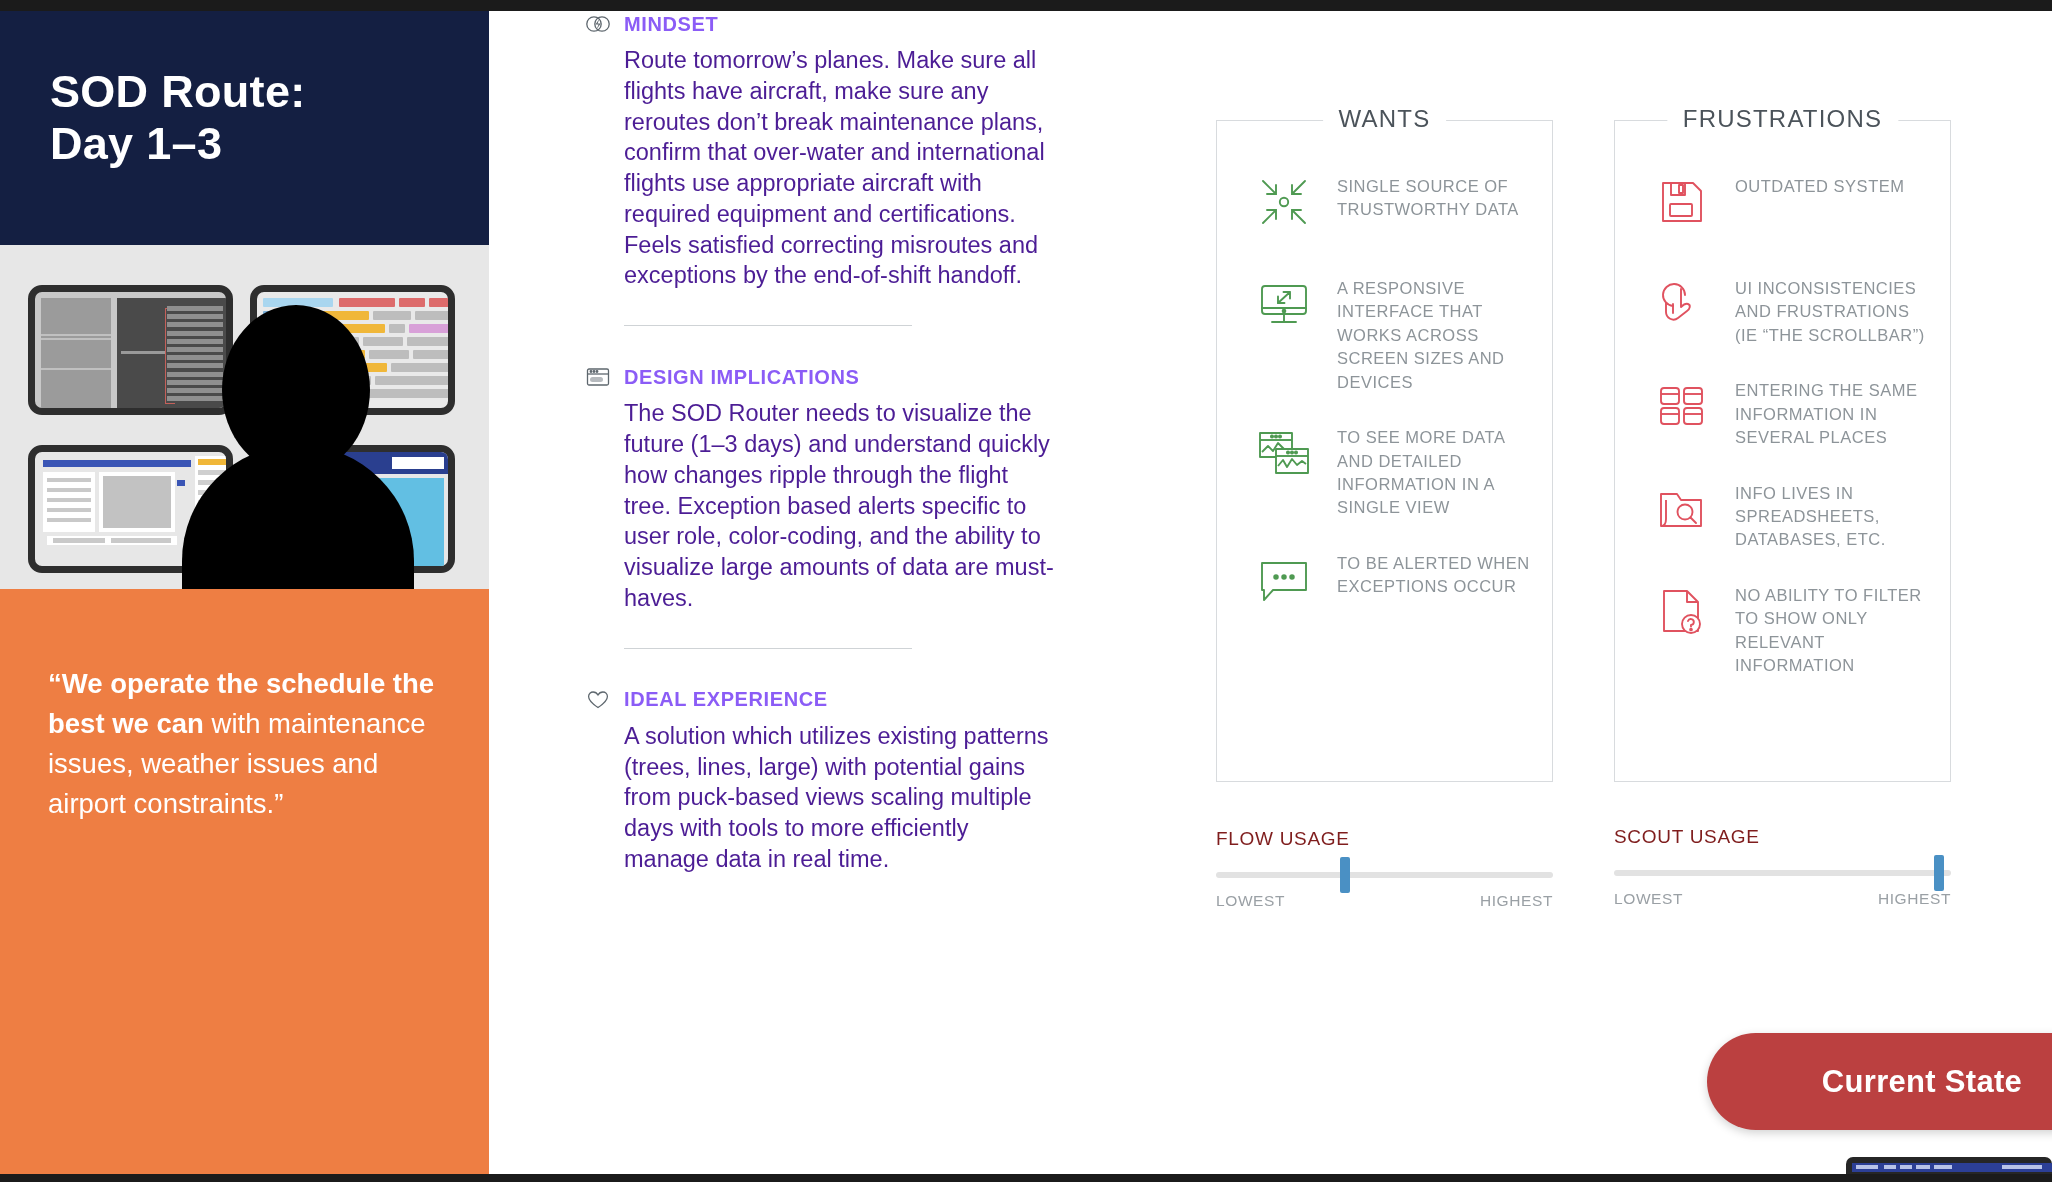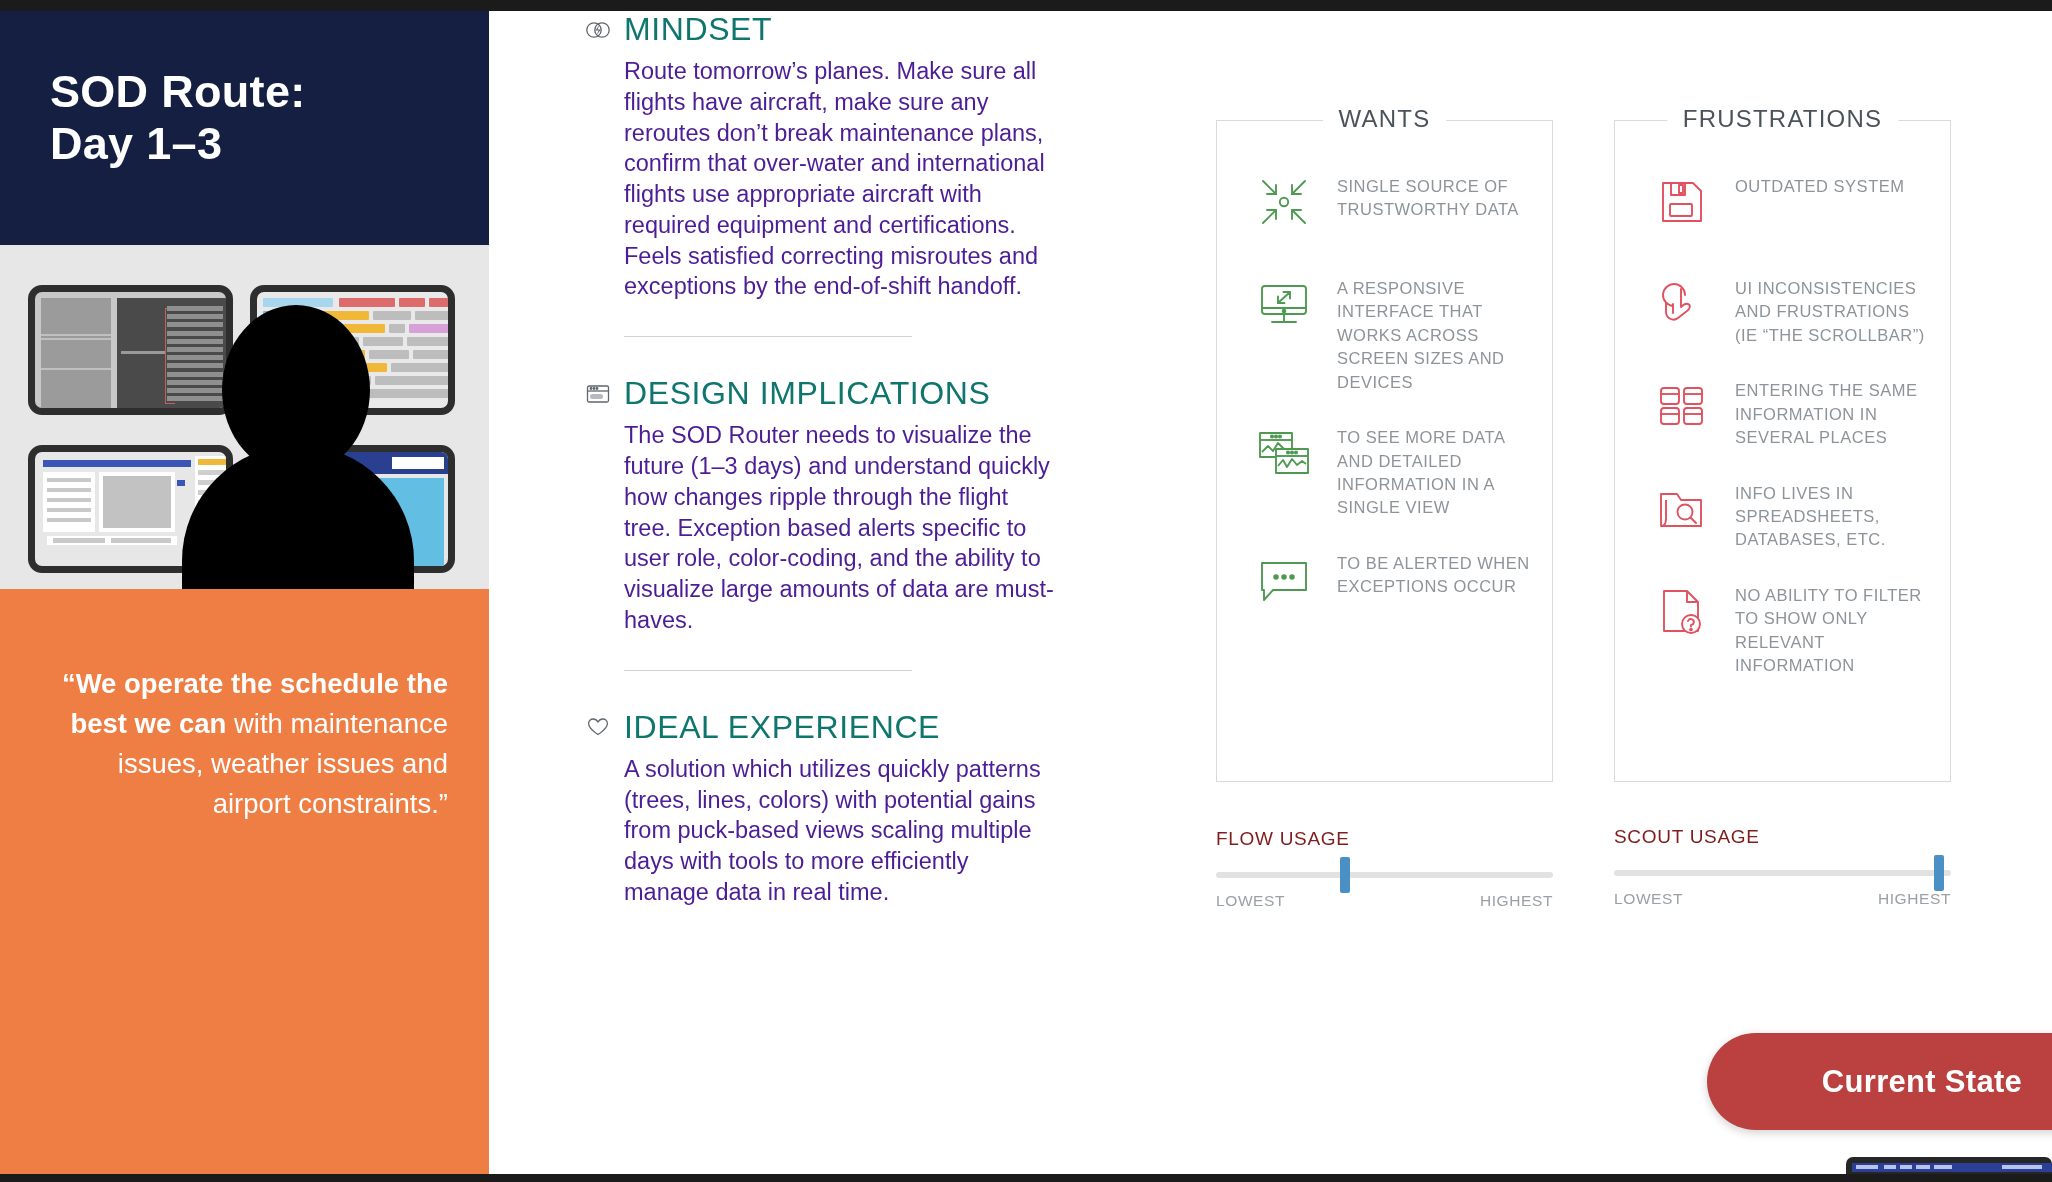--- a/index.html
+++ b/index.html
@@ -56,33 +56,33 @@
   .m4map { position:absolute; left:6px; top:26px; width:181px; height:90px; background:#62bfe3; }
   .m4plane { position:absolute; left:112px; top:36px; color:#fff; font-size:22px; line-height:1; }
   .m4path { position:absolute; left:32px; top:64px; width:86px; height:2px; background:#fff; transform:rotate(-14deg); transform-origin:left center; }
   .m4sun  { position:absolute; left:-34px; top:52px; width:78px; height:78px; background:#f0b739; border-radius:50%; }
   .m4lines { position:absolute; left:6px; top:26px; width:46px; }
   .m4lines i { display:block; height:4px; background:#b7b7b7; margin-bottom:4px; }
 
   .person-head { position:absolute; left:222px; top:60px; width:148px; height:170px; background:#000; border-radius:50%; }
   .person-body { position:absolute; left:182px; top:200px; width:232px; height:220px; background:#000; border-radius:120px 120px 0 0; }
 
-  .sb-quote { position:absolute; left:0; top:578px; width:489px; height:585px; background:#ee7e43;text-align:right; }
+  .sb-quote { position:absolute; left:0; top:578px; width:489px; height:585px; background:#ee7e43; }
   .quote-text { position:absolute; left:48px; top:75px; width:400px;
     color:#ffffff; font-size:27.5px; line-height:1.46; font-weight:400; }
   .quote-text b { font-weight:700; }
 
   
   .center { position:absolute; left:585px; top:11px; width:470px; }
   .sect { position:relative; }
   .sect + .sect { margin-top:38px; }
   .sect-head { display:flex; align-items:center; gap:13px; margin-bottom:8px; }
   .sect-ico { width:26px; height:26px; flex:0 0 26px; color:#5e676e; }
   .sect-ico svg { display:block; width:26px; height:26px; }
-  .sect-title { font-size:32px; letter-spacing:0.6px; color:#0f766e; font-weight:400; }
+  .sect-title { font-size:20px; letter-spacing:0.6px; color:#8b5cf6; font-weight:700; }
   .sect-body { margin-left:39px; font-size:23.5px; line-height:1.31; color:#4c1d95; }
   .divider { height:1px; background:#cfd3d6; margin:34px 0 0 39px; width:288px; }
 
   
   .panel { position:absolute; top:120px; width:337px; height:662px;
     border:1px solid #d8dbde; background:#fff; }
   .panel.wants { left:1216px; }
   .panel.frus  { left:1614px; }
   .panel-label { position:absolute; top:-16px; left:50%; transform:translateX(-50%);
     background:#fff; padding:0 16px; font-size:24px; letter-spacing:1.2px; color:#4b535a; white-space:nowrap; }
@@ -307,21 +307,21 @@
 
     <div class="sect">
       <div class="sect-head">
         <span class="sect-ico">
           <svg viewBox="0 0 26 26" fill="none" stroke="currentColor" stroke-width="1.3">
             <path d="M13 20.5 C13 20.5 3.6 14.6 3.6 9.6 C3.6 6.9 5.7 5 8.1 5 C10 5 12 6.2 13 8 C14 6.2 16 5 17.9 5 C20.3 5 22.4 6.9 22.4 9.6 C22.4 14.6 13 20.5 13 20.5 Z"></path>
           </svg>
         </span>
         <span class="sect-title">IDEAL EXPERIENCE</span>
       </div>
-      <div class="sect-body">A solution which utilizes quickly patterns (trees, lines, colors) with potential gains from puck-based views scaling multiple days with tools to more efficiently manage data in real time.</div>
+      <div class="sect-body">A solution which utilizes existing patterns (trees, lines, large) with potential gains from puck-based views scaling multiple days with tools to more efficiently manage data in real time.</div>
     </div>
   </div>
 
   <div class="panel wants">
     <div class="panel-label">WANTS</div>
     <div class="plist">
 
       <div class="prow">
         <span class="pico">
           <svg viewBox="0 0 62 62" fill="none" stroke="currentColor" stroke-width="1.9" stroke-linecap="round">

